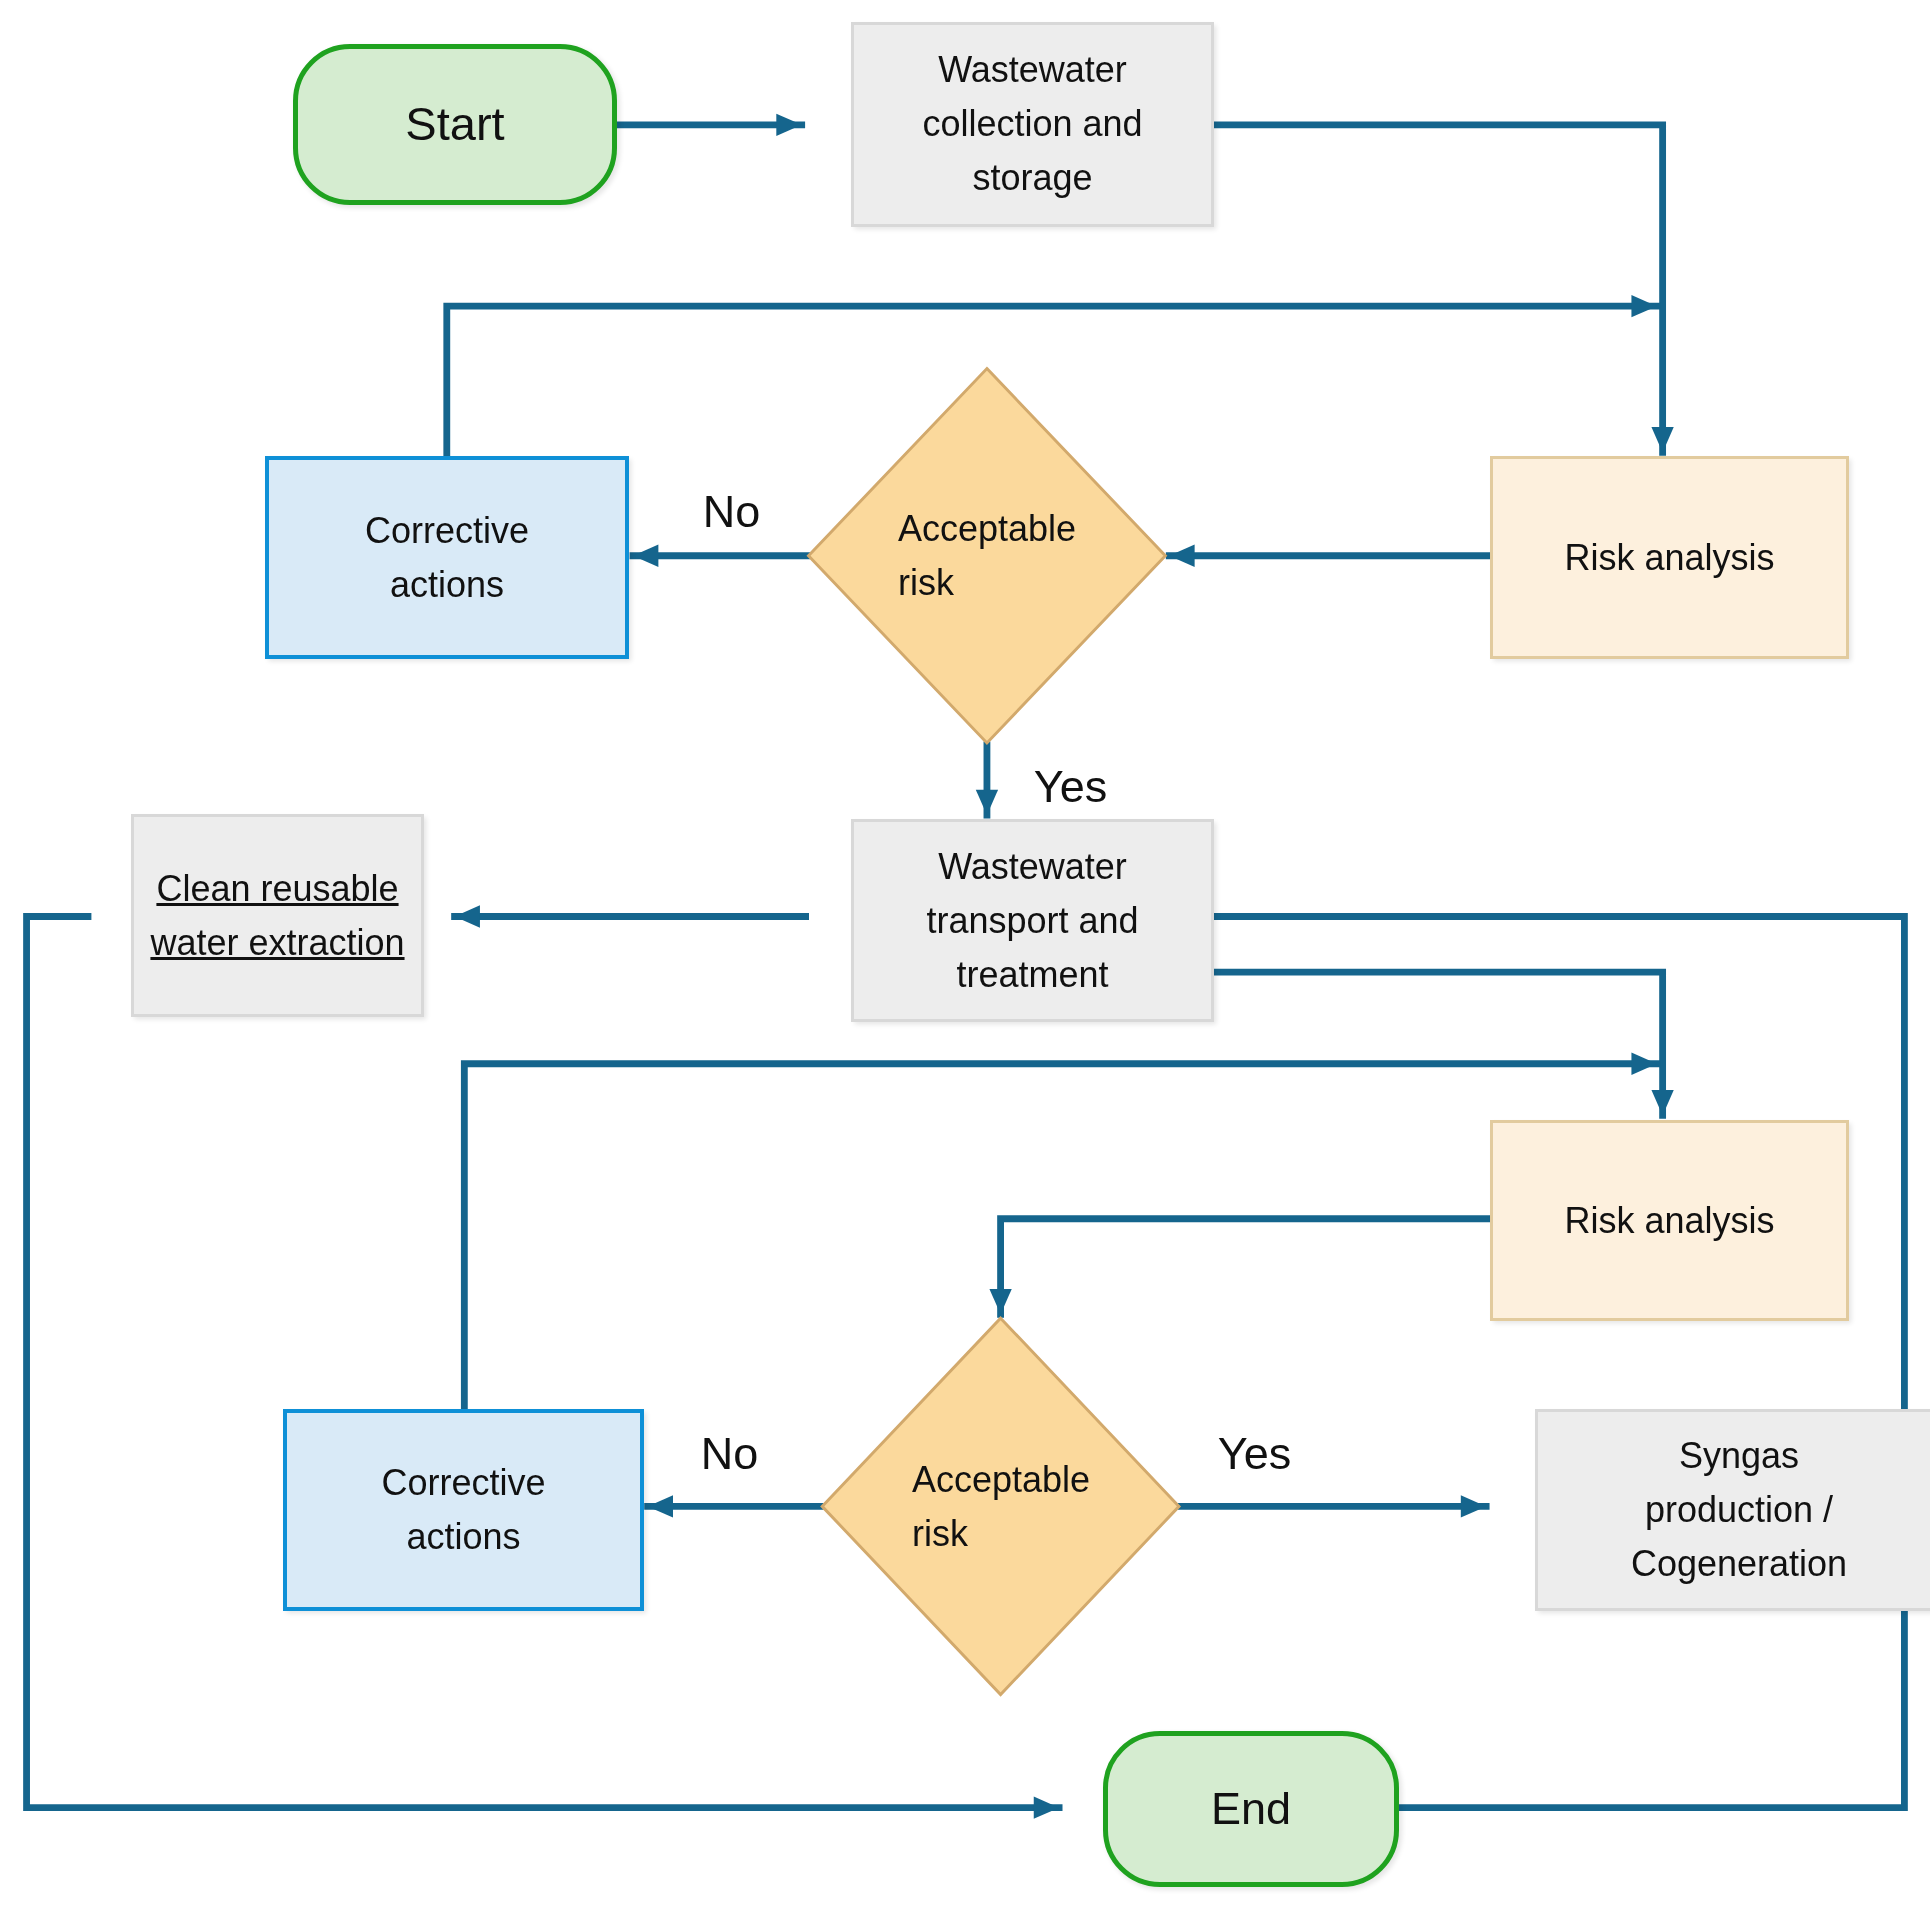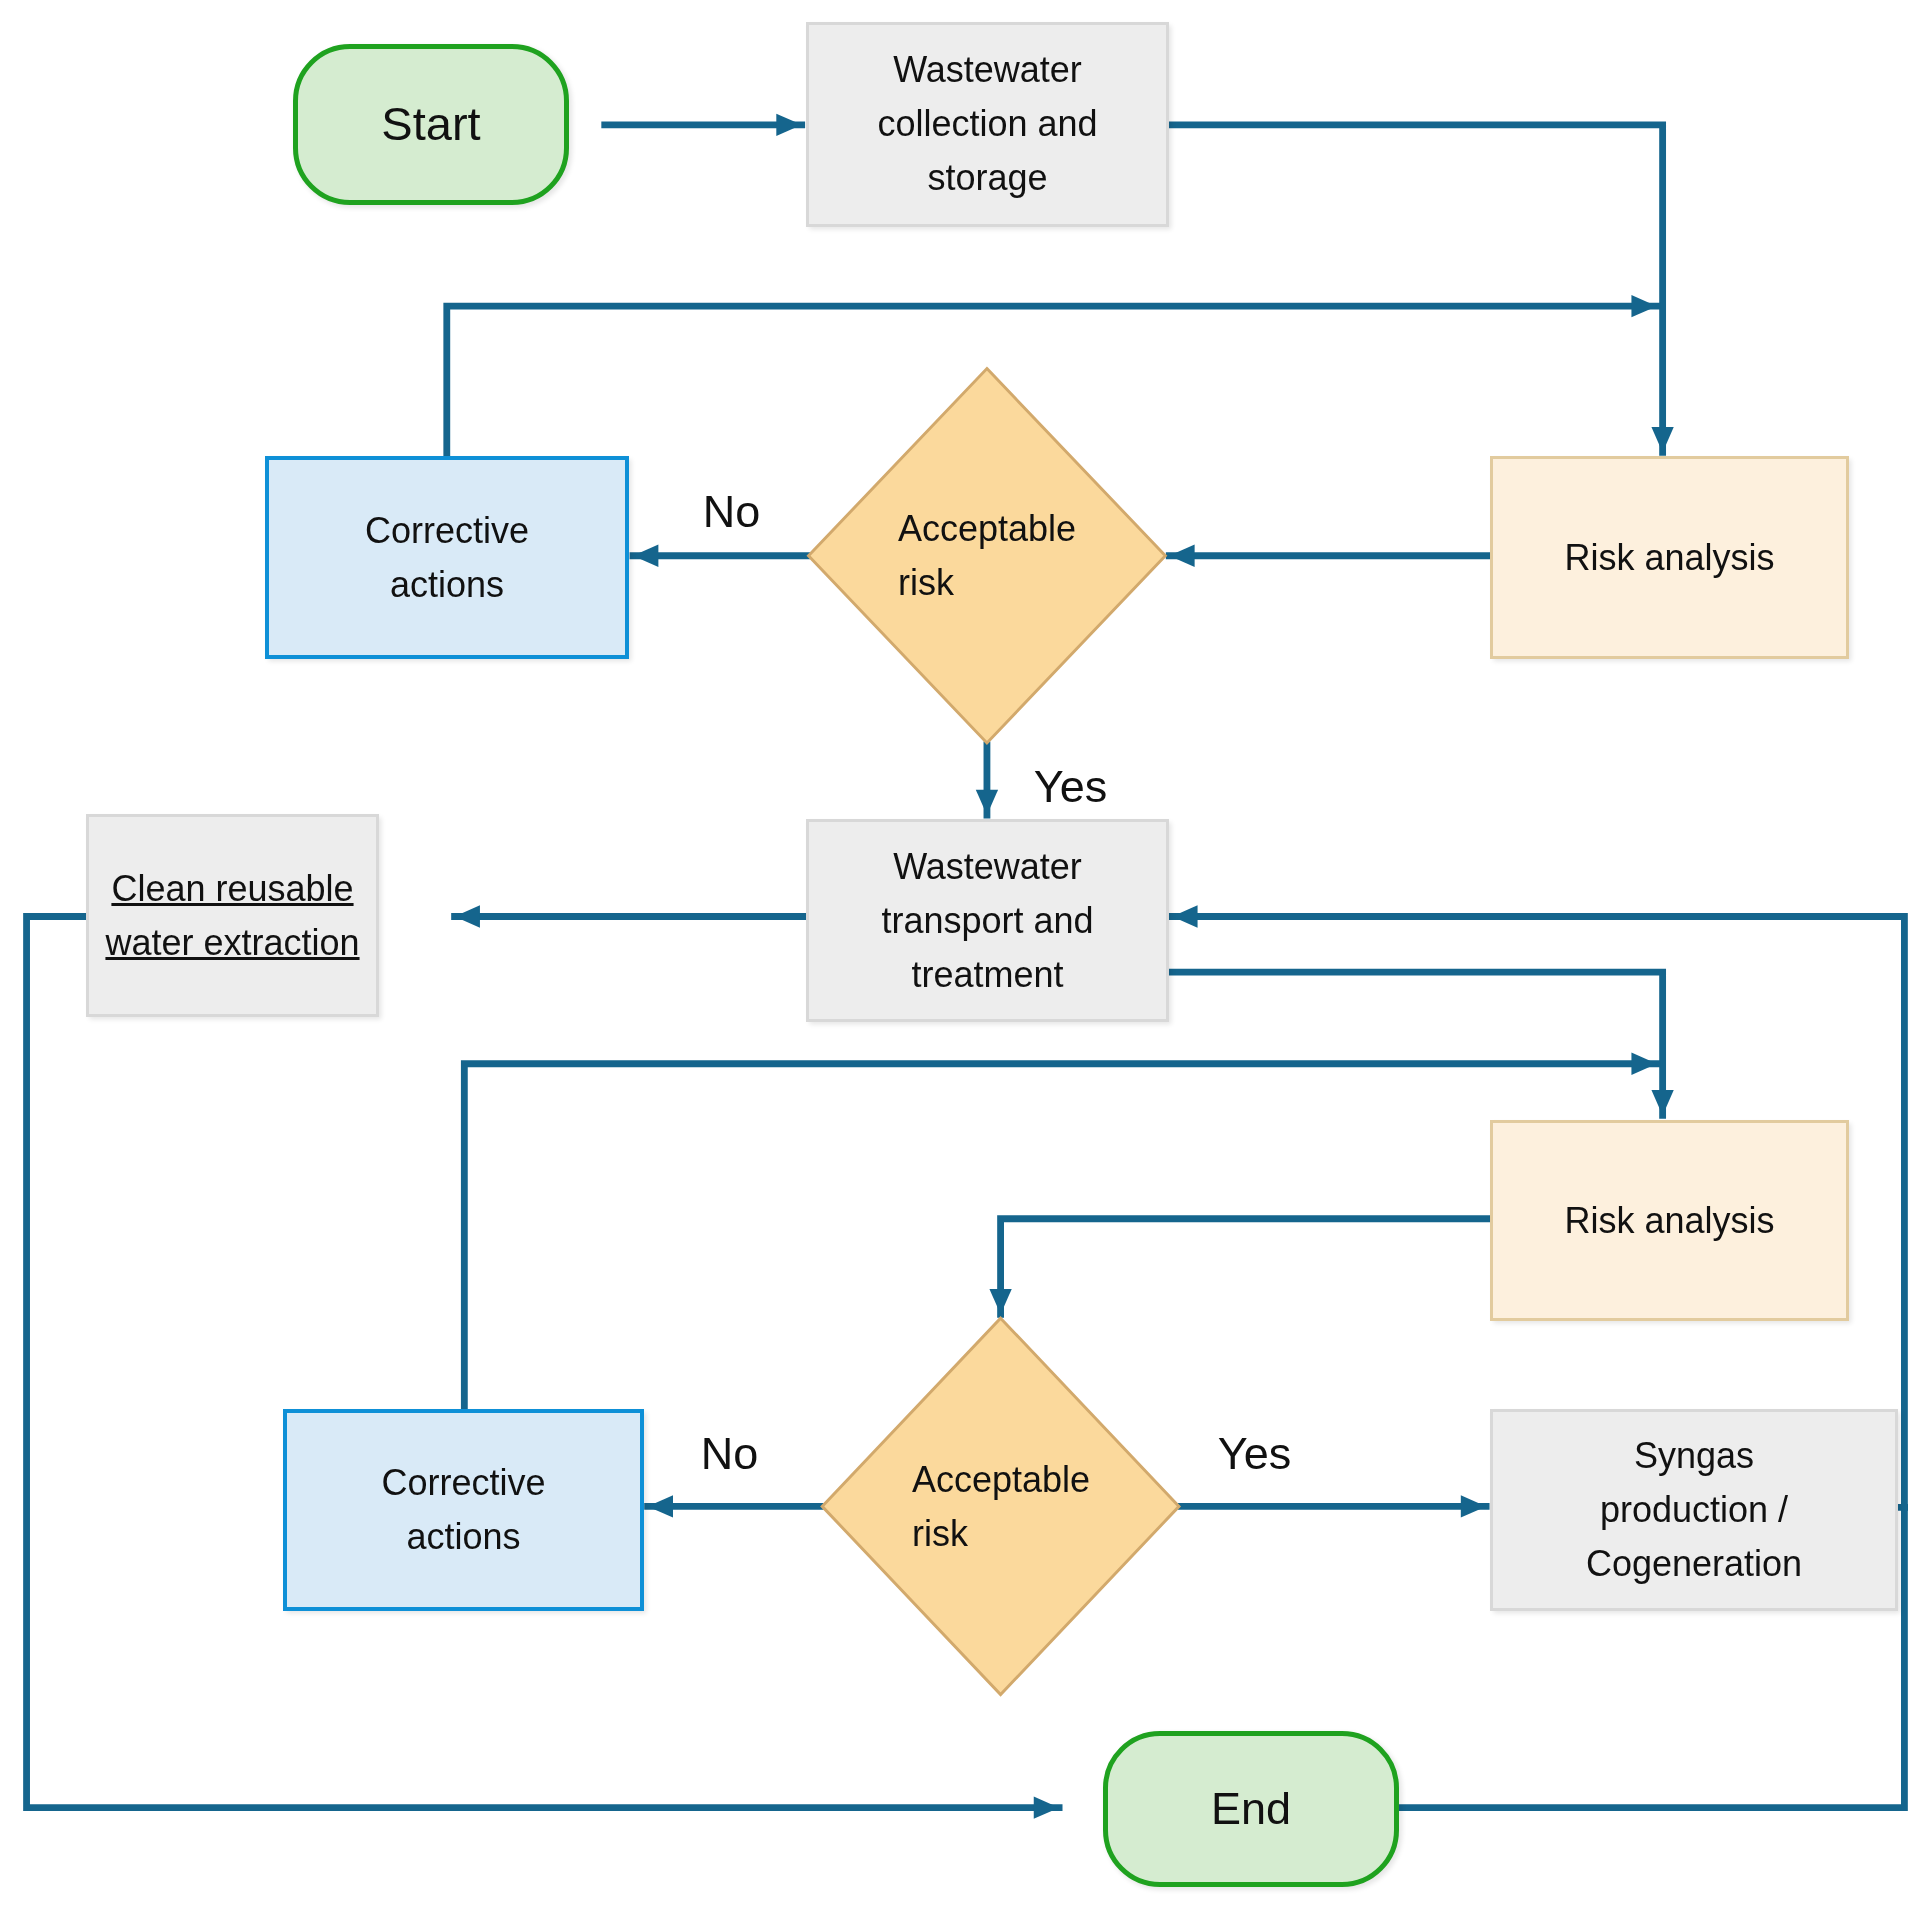--- a/index.html
+++ b/index.html
@@ -22,21 +22,21 @@
   .node{
     position:absolute; box-sizing:border-box;
     display:flex; align-items:center; justify-content:center; text-align:center;
     font-size:36px; line-height:1.5; white-space:pre-line;
     box-shadow:2.9px 2.9px 4.9px rgba(0,0,0,0.10);
   }
   .terminal{
     background:var(--terminal-fill); border:5.9px solid var(--terminal-border);
     border-radius:57px; font-size:47px;
   }
-  .process{background:var(--process-fill); border:3.9px solid var(--process-border);}
+  .process{background:var(--process-fill); border:3.9px solid var(--process-border);margin-left:45px;}
   .action{background:var(--action-fill); border:4.9px solid var(--action-border);text-align:center;}
   .analysis{background:var(--analysis-fill); border:3.9px solid var(--analysis-border);}
   .decision-label{
     position:absolute; display:flex; align-items:center; justify-content:center;
     text-align:left; font-size:36px; line-height:1.5; white-space:pre-line;
     background:transparent; box-shadow:none;
   }
   .edge-label{
     position:absolute; display:flex; align-items:center; justify-content:center;
     font-size:45px; background:transparent;
@@ -68,21 +68,21 @@
     <polyline class="wire" points="841,1545 664,1545" marker-end="url(#arrow)"></polyline>
     <polyline class="wire" points="1211,1545 1524,1545" marker-end="url(#arrow)"></polyline>
     <polyline class="wire" points="1896,1546 1953,1546"></polyline>
     <polyline class="wire" points="1953,1546 1953,940 1202,940" marker-end="url(#arrow)"></polyline>
     <polyline class="wire" points="1953,1546 1953,1854 1397,1854" marker-end="url(#arrow)"></polyline>
 
     <polygon class="diamond" points="1012,378 1195,570 1012,762 829,570"></polygon>
     <polygon class="diamond" points="1026,1352 1209,1545 1026,1738 843,1545"></polygon>
   </svg>
 
-  <div class="node terminal" style="left:293px;top:44px;width:276px;height:161px;">Start</div>
+  <div class="node terminal" style="left:293px;top:44px;width:324px;height:161px;">Start</div>
 
   <div class="node process" style="left:806px;top:21.5px;width:363px;height:205px;">Wastewater
 collection and
 storage</div>
 
   <div class="node analysis" style="left:1490px;top:456px;width:359px;height:203px;">Risk analysis</div>
 
   <div class="node action" style="left:265px;top:456px;width:364px;height:203px;">Corrective
 actions</div>
 

